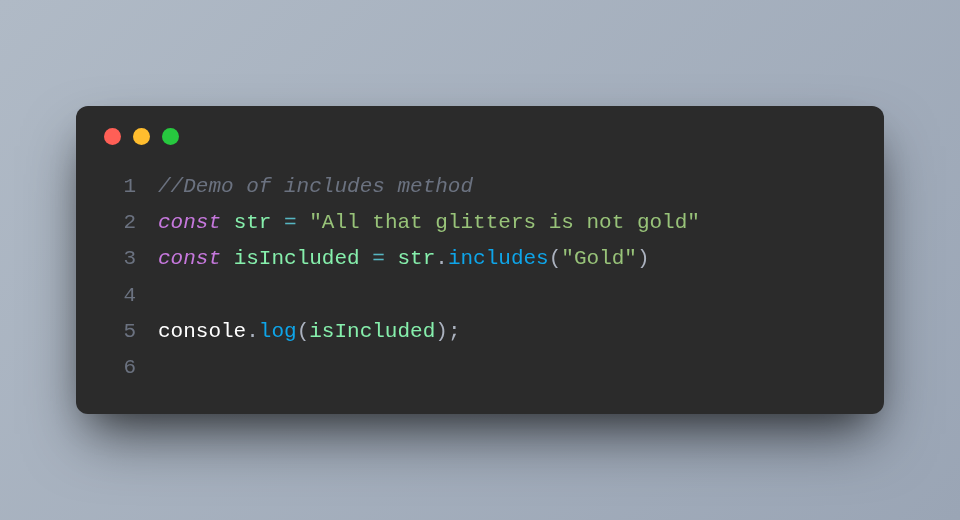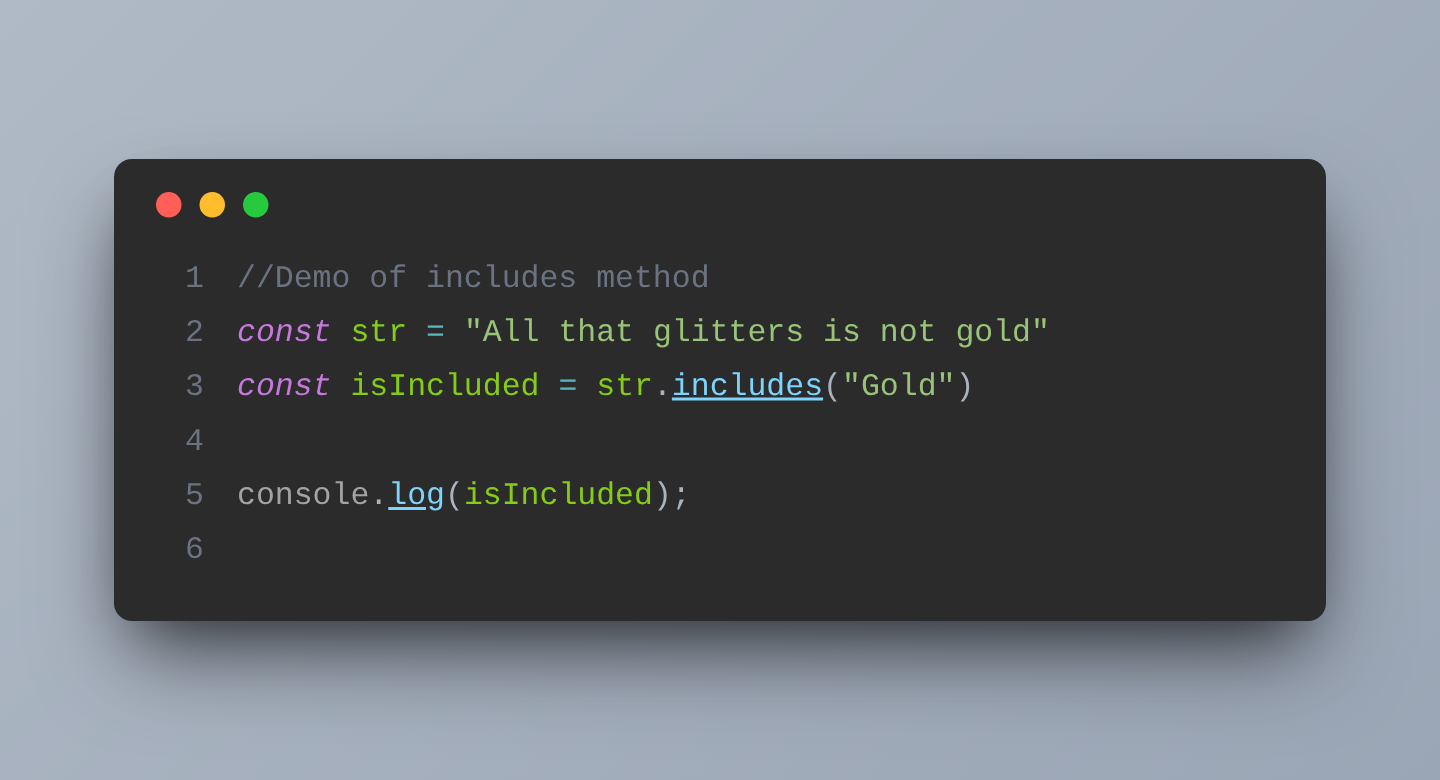--- a/index.html
+++ b/index.html
@@ -20,28 +20,28 @@
   .dot{width:17px;height:17px;border-radius:50%;}
   .dot.red{background:#ff5f56;}
   .dot.yellow{background:#ffbd2e;}
   .dot.green{background:#27c93f;}
   .code{font-size:21px;line-height:1.72;}
   .line{display:flex;}
   .ln{
     width:34px;text-align:right;color:#6b7280;padding-right:22px;
     user-select:none;flex-shrink:0;
   }
-  .c-comment{color:#6b7280;}
+  .c-comment{color:#6b7280;font-style:italic;}
   .c-keyword{color:#c678dd;font-style:italic;font-family:Liberation Mono, monospace;}
-  .c-ident{color:#84cc16;}
+  .c-ident{color:#86efac;}
   .c-op{color:#56b6c2;}
   .c-string{color:#98c379;}
   .c-punct{color:#abb2bf;}
-  .c-obj{color:#a3a3a3;margin-top:20px;}
-  .c-func{color:#7dd3fc;text-decoration:underline;}
+  .c-obj{color:#ffffff;margin-top:20px;}
+  .c-func{color:#0ea5e9;}
 </style>
 </head>
 <body>
 
 <div class="window">
   <div class="traffic-lights">
     <div class="dot red"></div>
     <div class="dot yellow"></div>
     <div class="dot green"></div>
   </div>

